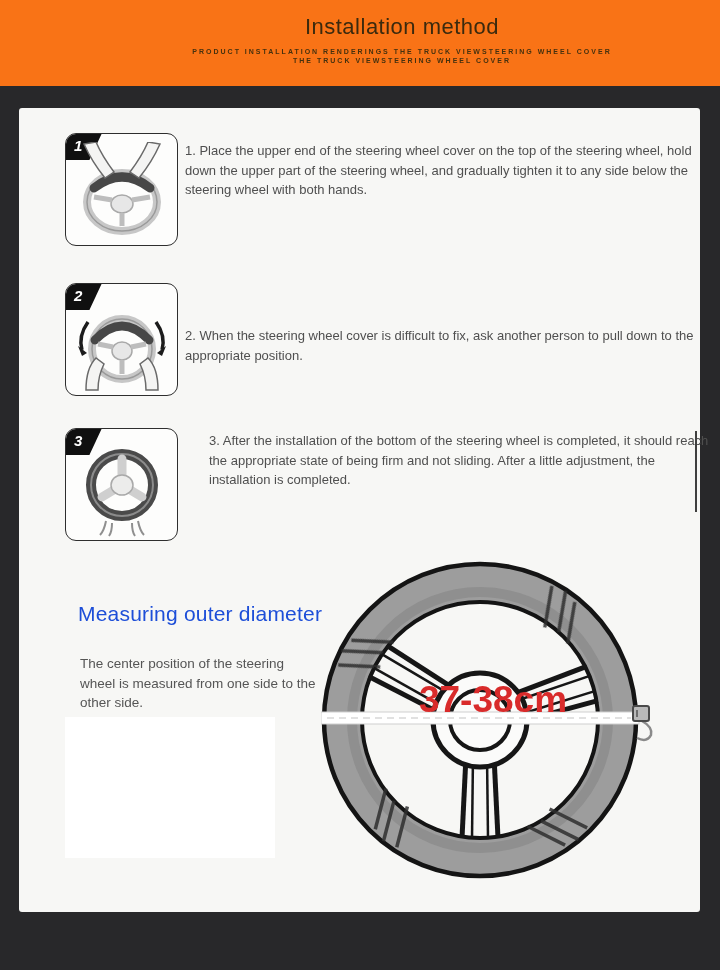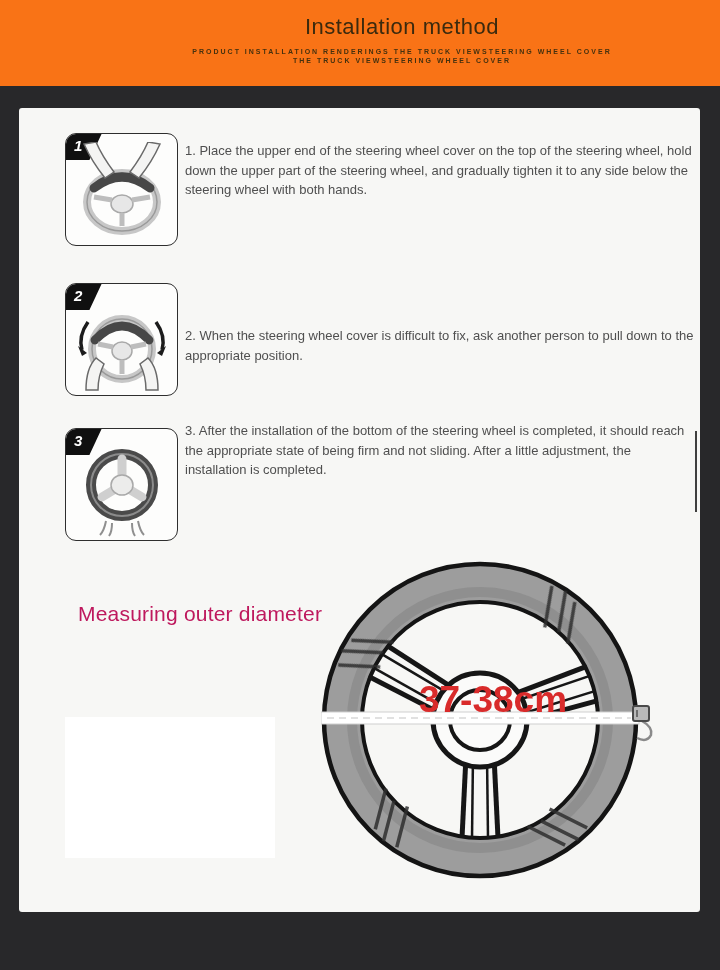--- a/index.html
+++ b/index.html
@@ -41,25 +41,25 @@
     display:block;font-size:15px;font-weight:bold;font-style:italic;
     padding:4px 0 0 9px;
   }
   .step-art{position:absolute;left:6px;top:8px;}
   .step-text{
     position:absolute;left:166px;width:510px;
     font-size:13px;line-height:1.5;color:#4f4f4f;
   }
   .pos-row1{top:25px;}  .pos-txt1{top:33px;}
   .pos-row2{top:175px;} .pos-txt2{top:178px;margin-top:40px;}
-  .pos-row3{top:320px;} .pos-txt3{top:313px;}
+  .pos-row3{top:320px;} .pos-txt3{top:323px;margin-left:24px;}
   
   .measuring-title{
     position:absolute;left:59px;top:494px;
-    font-size:21px;color:#be185d;letter-spacing:.2px;text-align:center;
+    font-size:21px;color:#1d4ed8;letter-spacing:.2px;text-align:center;
   }
   .measuring-desc{
     position:absolute;left:61px;top:546px;width:242px;
     font-size:13.5px;line-height:1.45;color:#555555;
   }
   .blank-box{
     position:absolute;left:46px;top:609px;width:210px;height:141px;
     background:#ffffff;
   }
   .wheel-wrap{position:absolute;left:302px;top:453px;width:340px;height:330px;text-align:right;}
@@ -131,20 +131,21 @@
       <path d="M50,48 L30,60 M50,48 L70,60 M50,48 L50,22" stroke="#cfcfcf" stroke-width="9" stroke-linecap="round" fill="none"></path>
       <ellipse cx="50" cy="48" rx="11" ry="10" fill="#ececeb" stroke="#a9a9a9" stroke-width="1.5"></ellipse>
       <path d="M34,84 q-2,10 -6,14 M40,86 q0,9 -3,13 M60,86 q0,9 3,13 M66,84 q2,10 6,14" fill="none" stroke="#8f8f8f" stroke-width="2"></path>
     </svg>
   </div>
   <div class="step-text pos-txt3">3. After the installation of the bottom of the steering wheel is completed, it should reach the appropriate state of being firm and not sliding. After a little adjustment, the installation is completed.</div>
 
   <div class="scroll-line"></div>
 
   <div class="measuring-title">Measuring outer diameter</div>
+  <div class="measuring-desc">The center position of the steering wheel is measured from one side to the other side.</div>
   <div class="blank-box"></div>
 
   <div class="wheel-wrap">
     <svg width="340" height="330" viewBox="0 0 340 330">
 
       <circle cx="159" cy="159" r="137" fill="none" stroke="#9d9d9d" stroke-width="37"></circle>
       <circle cx="159" cy="159" r="128" fill="none" stroke="#848484" stroke-width="10" opacity="0.55"></circle>
       <circle cx="159" cy="159" r="156" fill="none" stroke="#141414" stroke-width="4.5"></circle>
       <circle cx="159" cy="159" r="118" fill="none" stroke="#141414" stroke-width="4"></circle>
 

